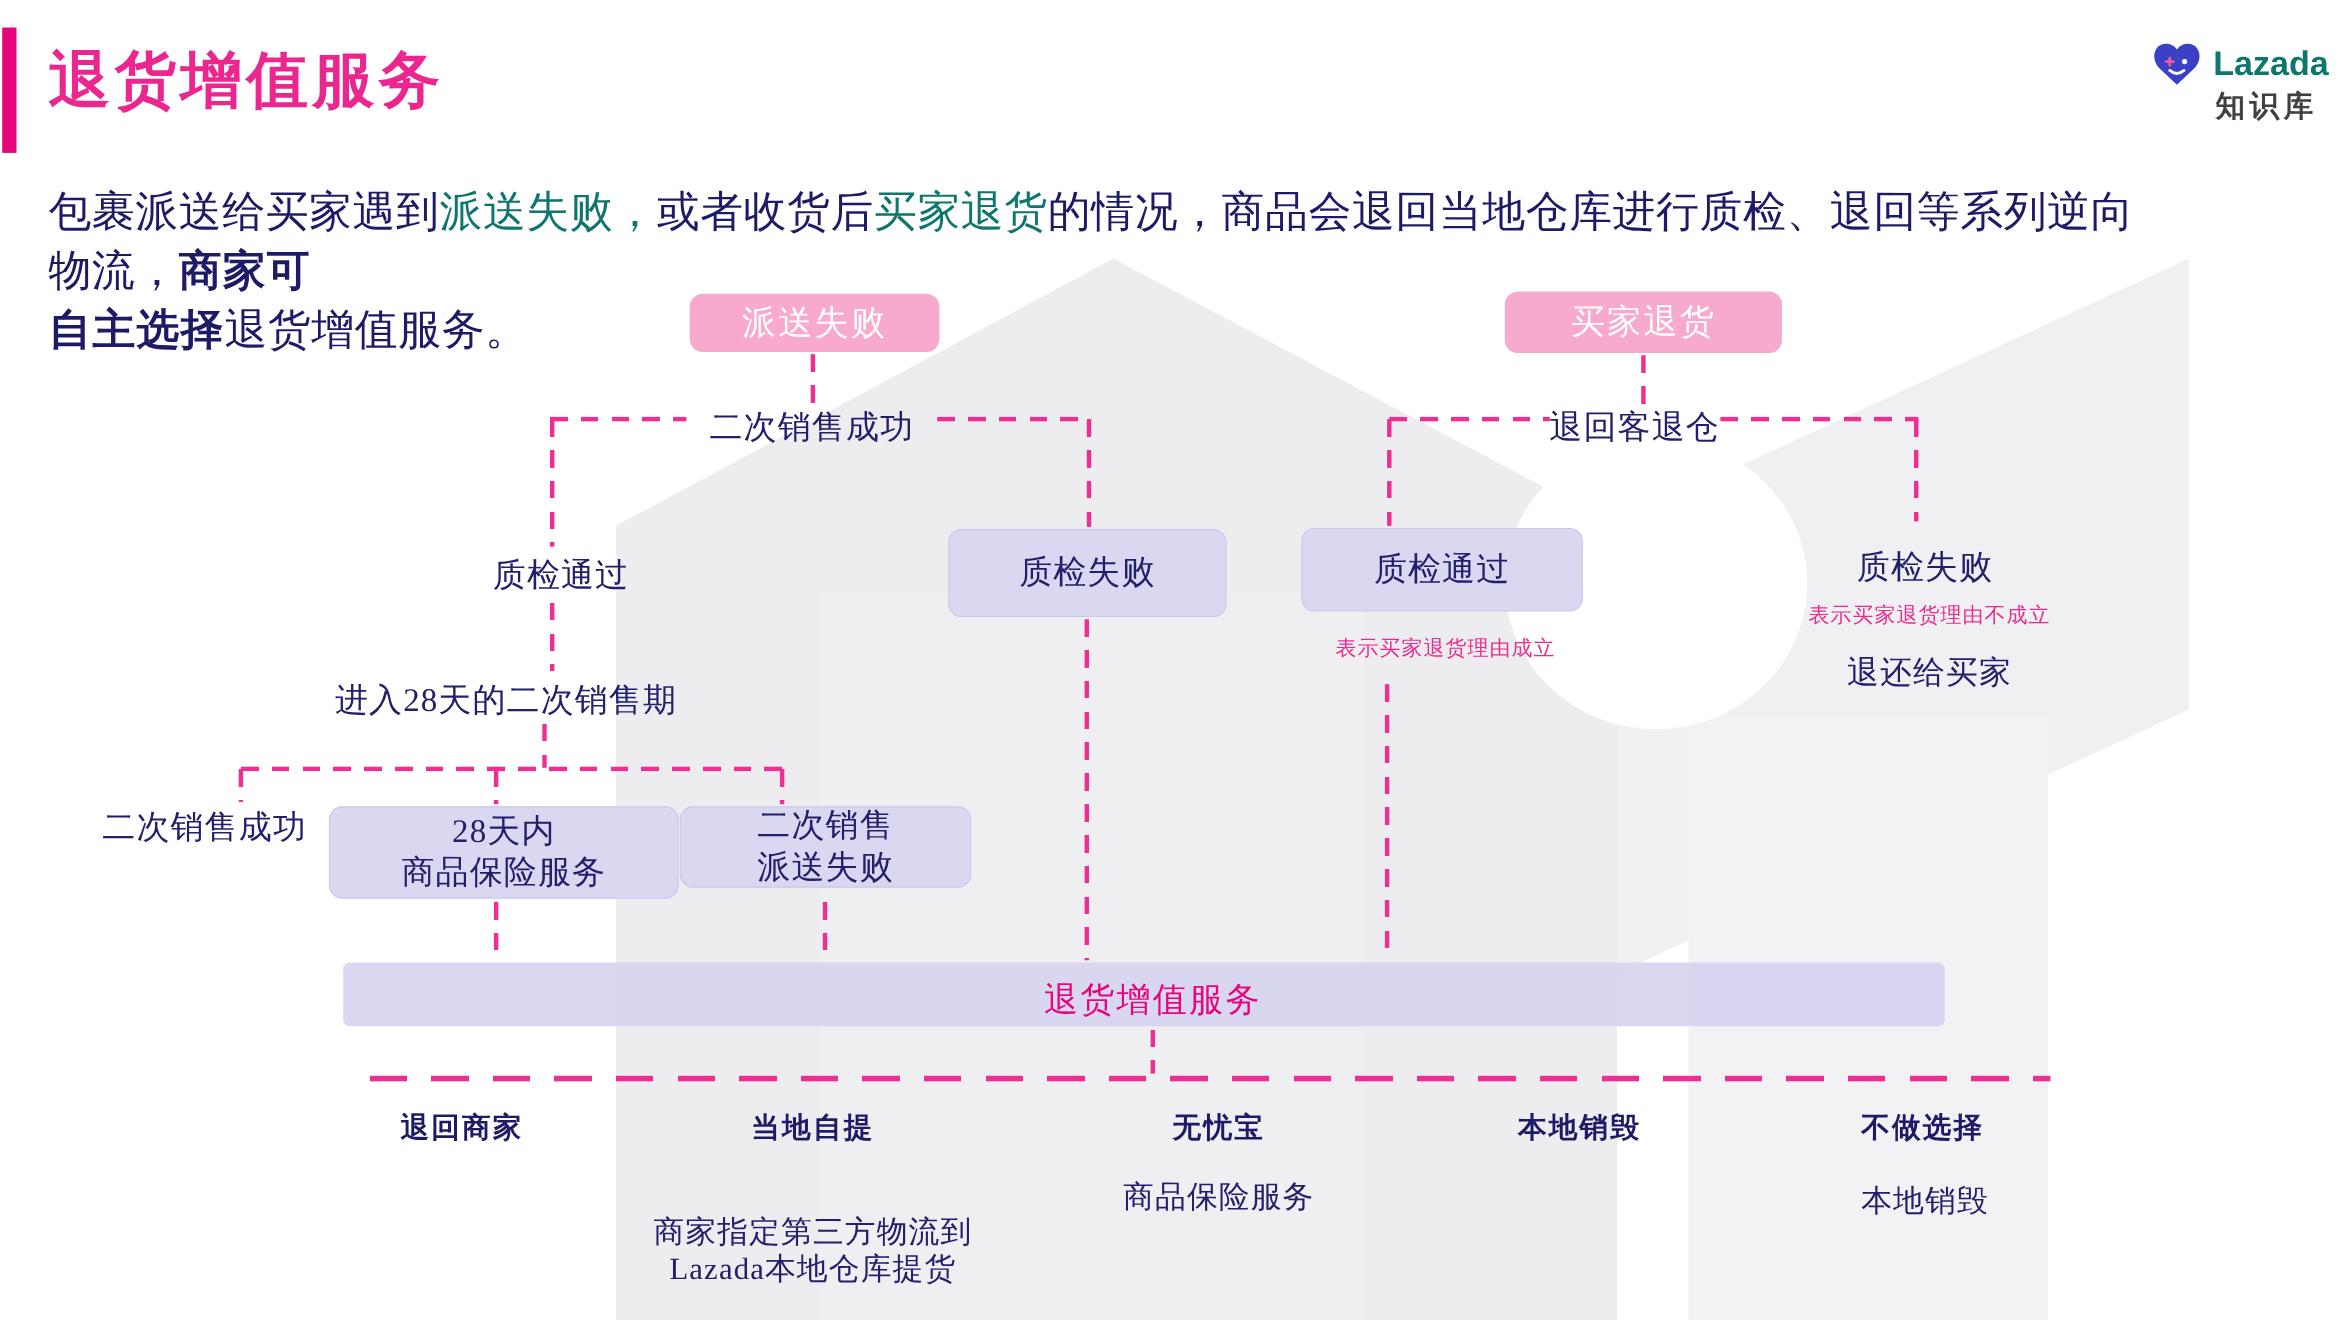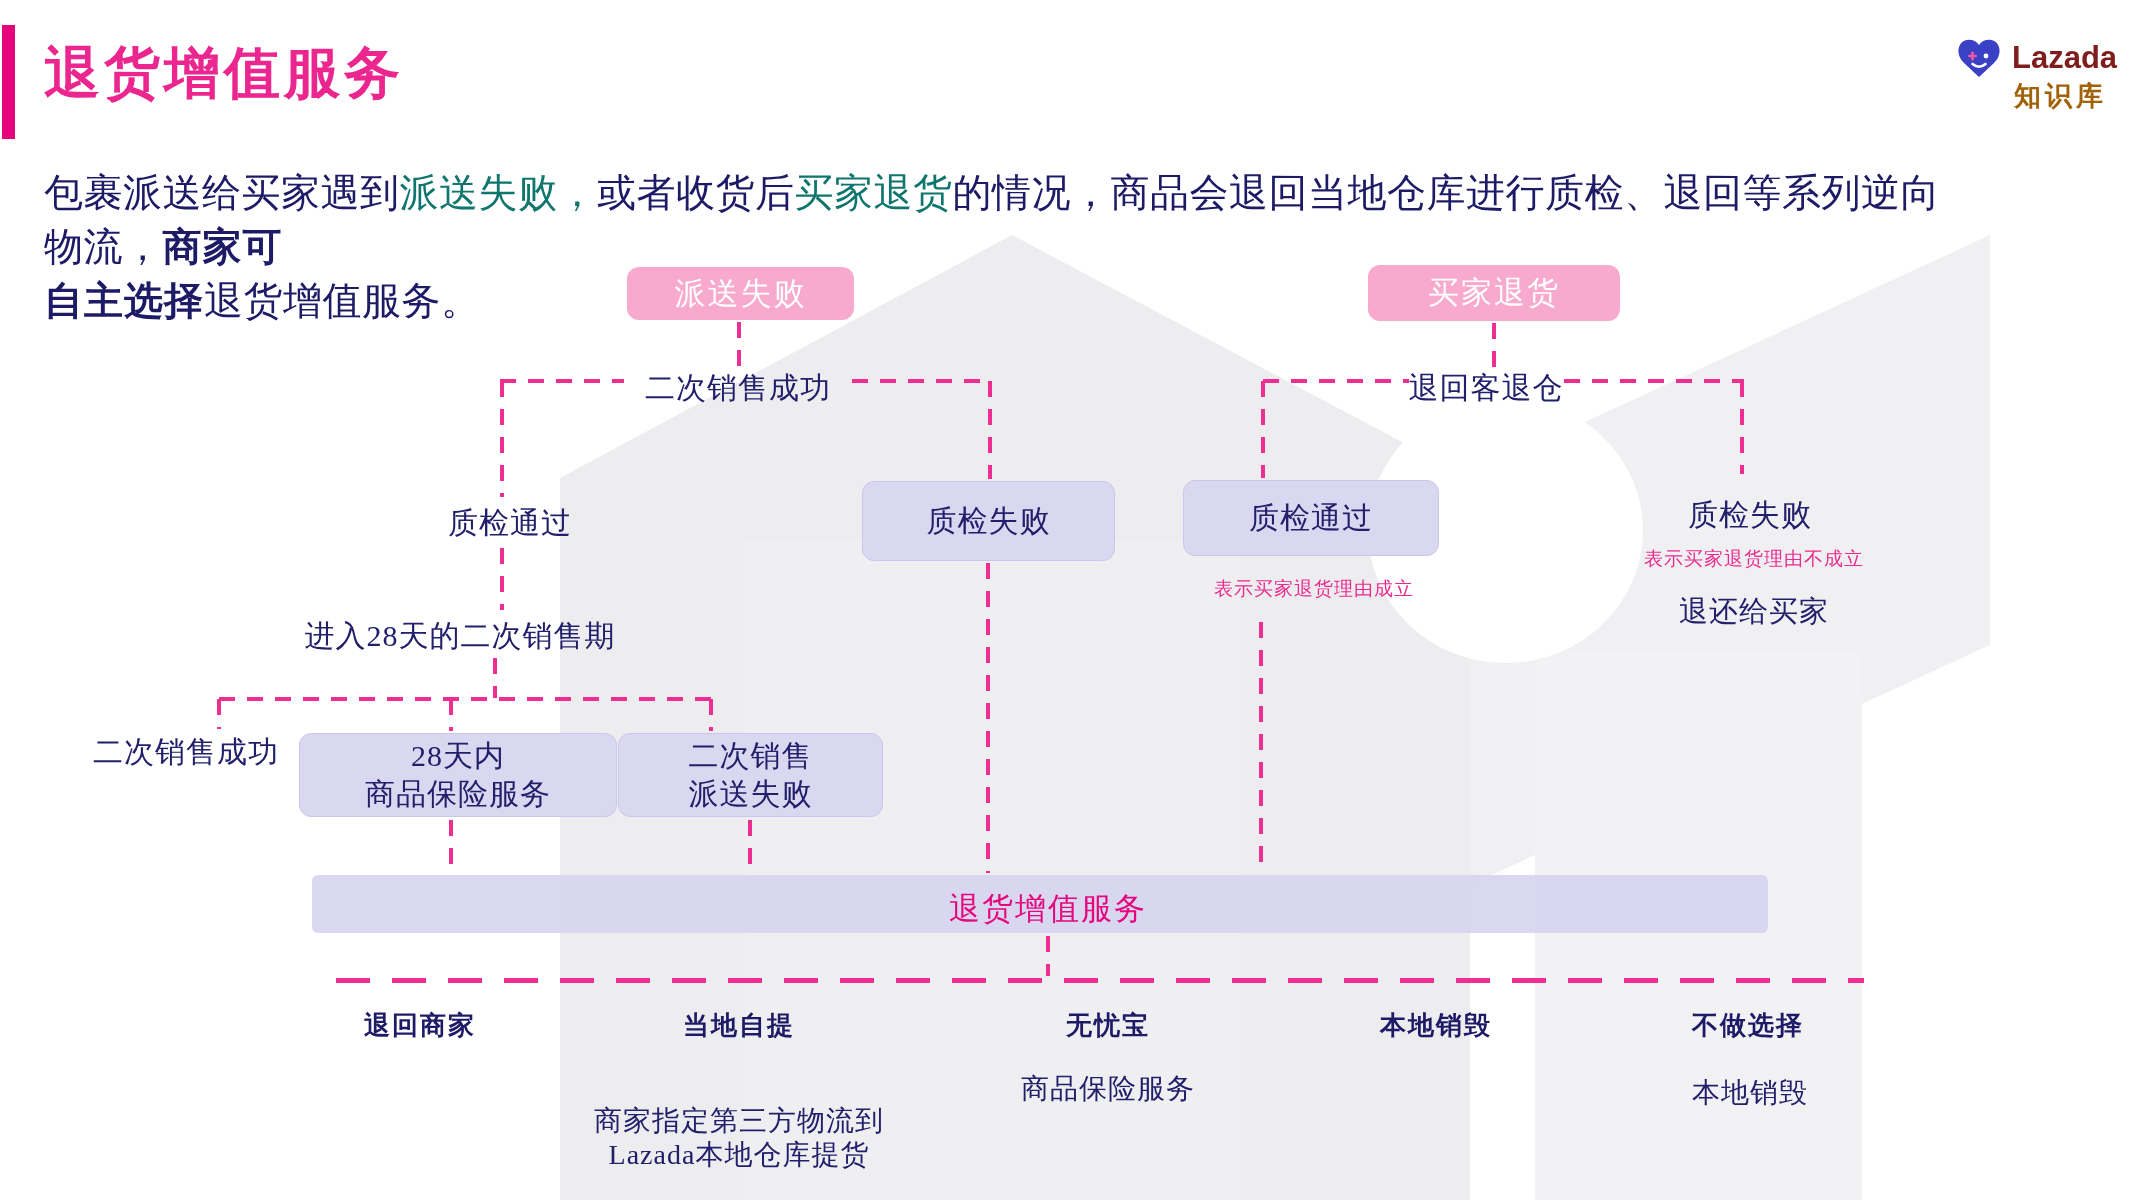--- a/index.html
+++ b/index.html
@@ -7,22 +7,22 @@
     position:relative;width:2133px;height:1200px;overflow:hidden;background:#ffffff;
     font-family:"Liberation Serif","DejaVu Serif",serif;color:#1d1a66;
   }
   
   .wm{position:absolute;left:0;top:0;width:2133px;height:1200px;}
   
   .side-bar{position:absolute;left:2px;top:25px;width:13px;height:114px;background:#E5067E;}
   .page-title{position:absolute;left:44px;top:36px;font-size:56px;font-weight:700;color:#EC268F;letter-spacing:4px;}
   .logo-wrap{position:absolute;left:1954px;top:34px;width:170px;height:90px;}
   .logo-heart{position:absolute;left:0;top:2px;width:50px;height:48px;}
-  .logo-brand{position:absolute;left:58px;top:6px;font-family:"Liberation Sans",sans-serif;font-weight:700;font-size:31px;color:#7f1d1d;}
-  .logo-sub{position:absolute;left:60px;top:44px;font-size:27px;color:#a16207;letter-spacing:4px;font-family:Liberation Serif, serif;font-weight:600;}
+  .logo-brand{position:absolute;left:58px;top:6px;font-family:"Liberation Sans",sans-serif;font-weight:700;font-size:31px;color:#0f766e;}
+  .logo-sub{position:absolute;left:60px;top:44px;font-size:27px;color:#404040;letter-spacing:4px;font-family:Liberation Serif, serif;font-weight:600;}
   
   .intro{position:absolute;left:44px;top:166px;width:1935px;font-size:39px;line-height:54px;color:#1d1a66;letter-spacing:0.5px;}
   .intro .hl{color:#0f766e;text-align:center;}
   .intro .b{font-family:"Liberation Sans",sans-serif;font-weight:700;letter-spacing:1px;}
   
   .pinkbox{position:absolute;background:#F8A9CE;border-radius:12px;color:#ffffff;
     display:flex;align-items:center;justify-content:center;font-size:31px;letter-spacing:2px;}
   .purplebox{position:absolute;background:#DAD7F0;border:1px solid #CBC7EA;border-radius:12px;color:#23206B;
     display:flex;flex-direction:column;align-items:center;justify-content:center;font-size:30px;line-height:38px;letter-spacing:1px;box-sizing:border-box;}
   .nodelabel{position:absolute;transform:translateX(-50%);font-size:30px;color:#23206B;white-space:nowrap;letter-spacing:1px;}
@@ -88,21 +88,21 @@
   <div class="vdash" style="left:217px;top:699px;height:30px;"></div>
   <div class="vdash" style="left:449px;top:699px;height:32px;"></div>
   <div class="vdash" style="left:709px;top:699px;height:32px;"></div>
 
   <div class="nodelabel" style="left:186px;top:732px;">二次销售成功</div>
 
   <div class="purplebox" style="left:299px;top:733px;width:318px;height:84px;">
     <span>28天内</span>
     <span>商品保险服务</span>
   </div>
-  <div class="purplebox" style="left:618px;top:733px;width:265px;height:84px;">
+  <div class="purplebox" style="left:618px;top:733px;width:265px;height:74px;">
     <span>二次销售</span>
     <span>派送失败</span>
   </div>
   <div class="vdash" style="left:449px;top:820px;height:53px;"></div>
   <div class="vdash" style="left:748px;top:820px;height:53px;"></div>
 
   <div class="vdash" style="left:988px;top:381px;height:98px;"></div>
   <div class="purplebox" style="left:862px;top:481px;width:253px;height:80px;">
     <span>质检失败</span>
   </div>

